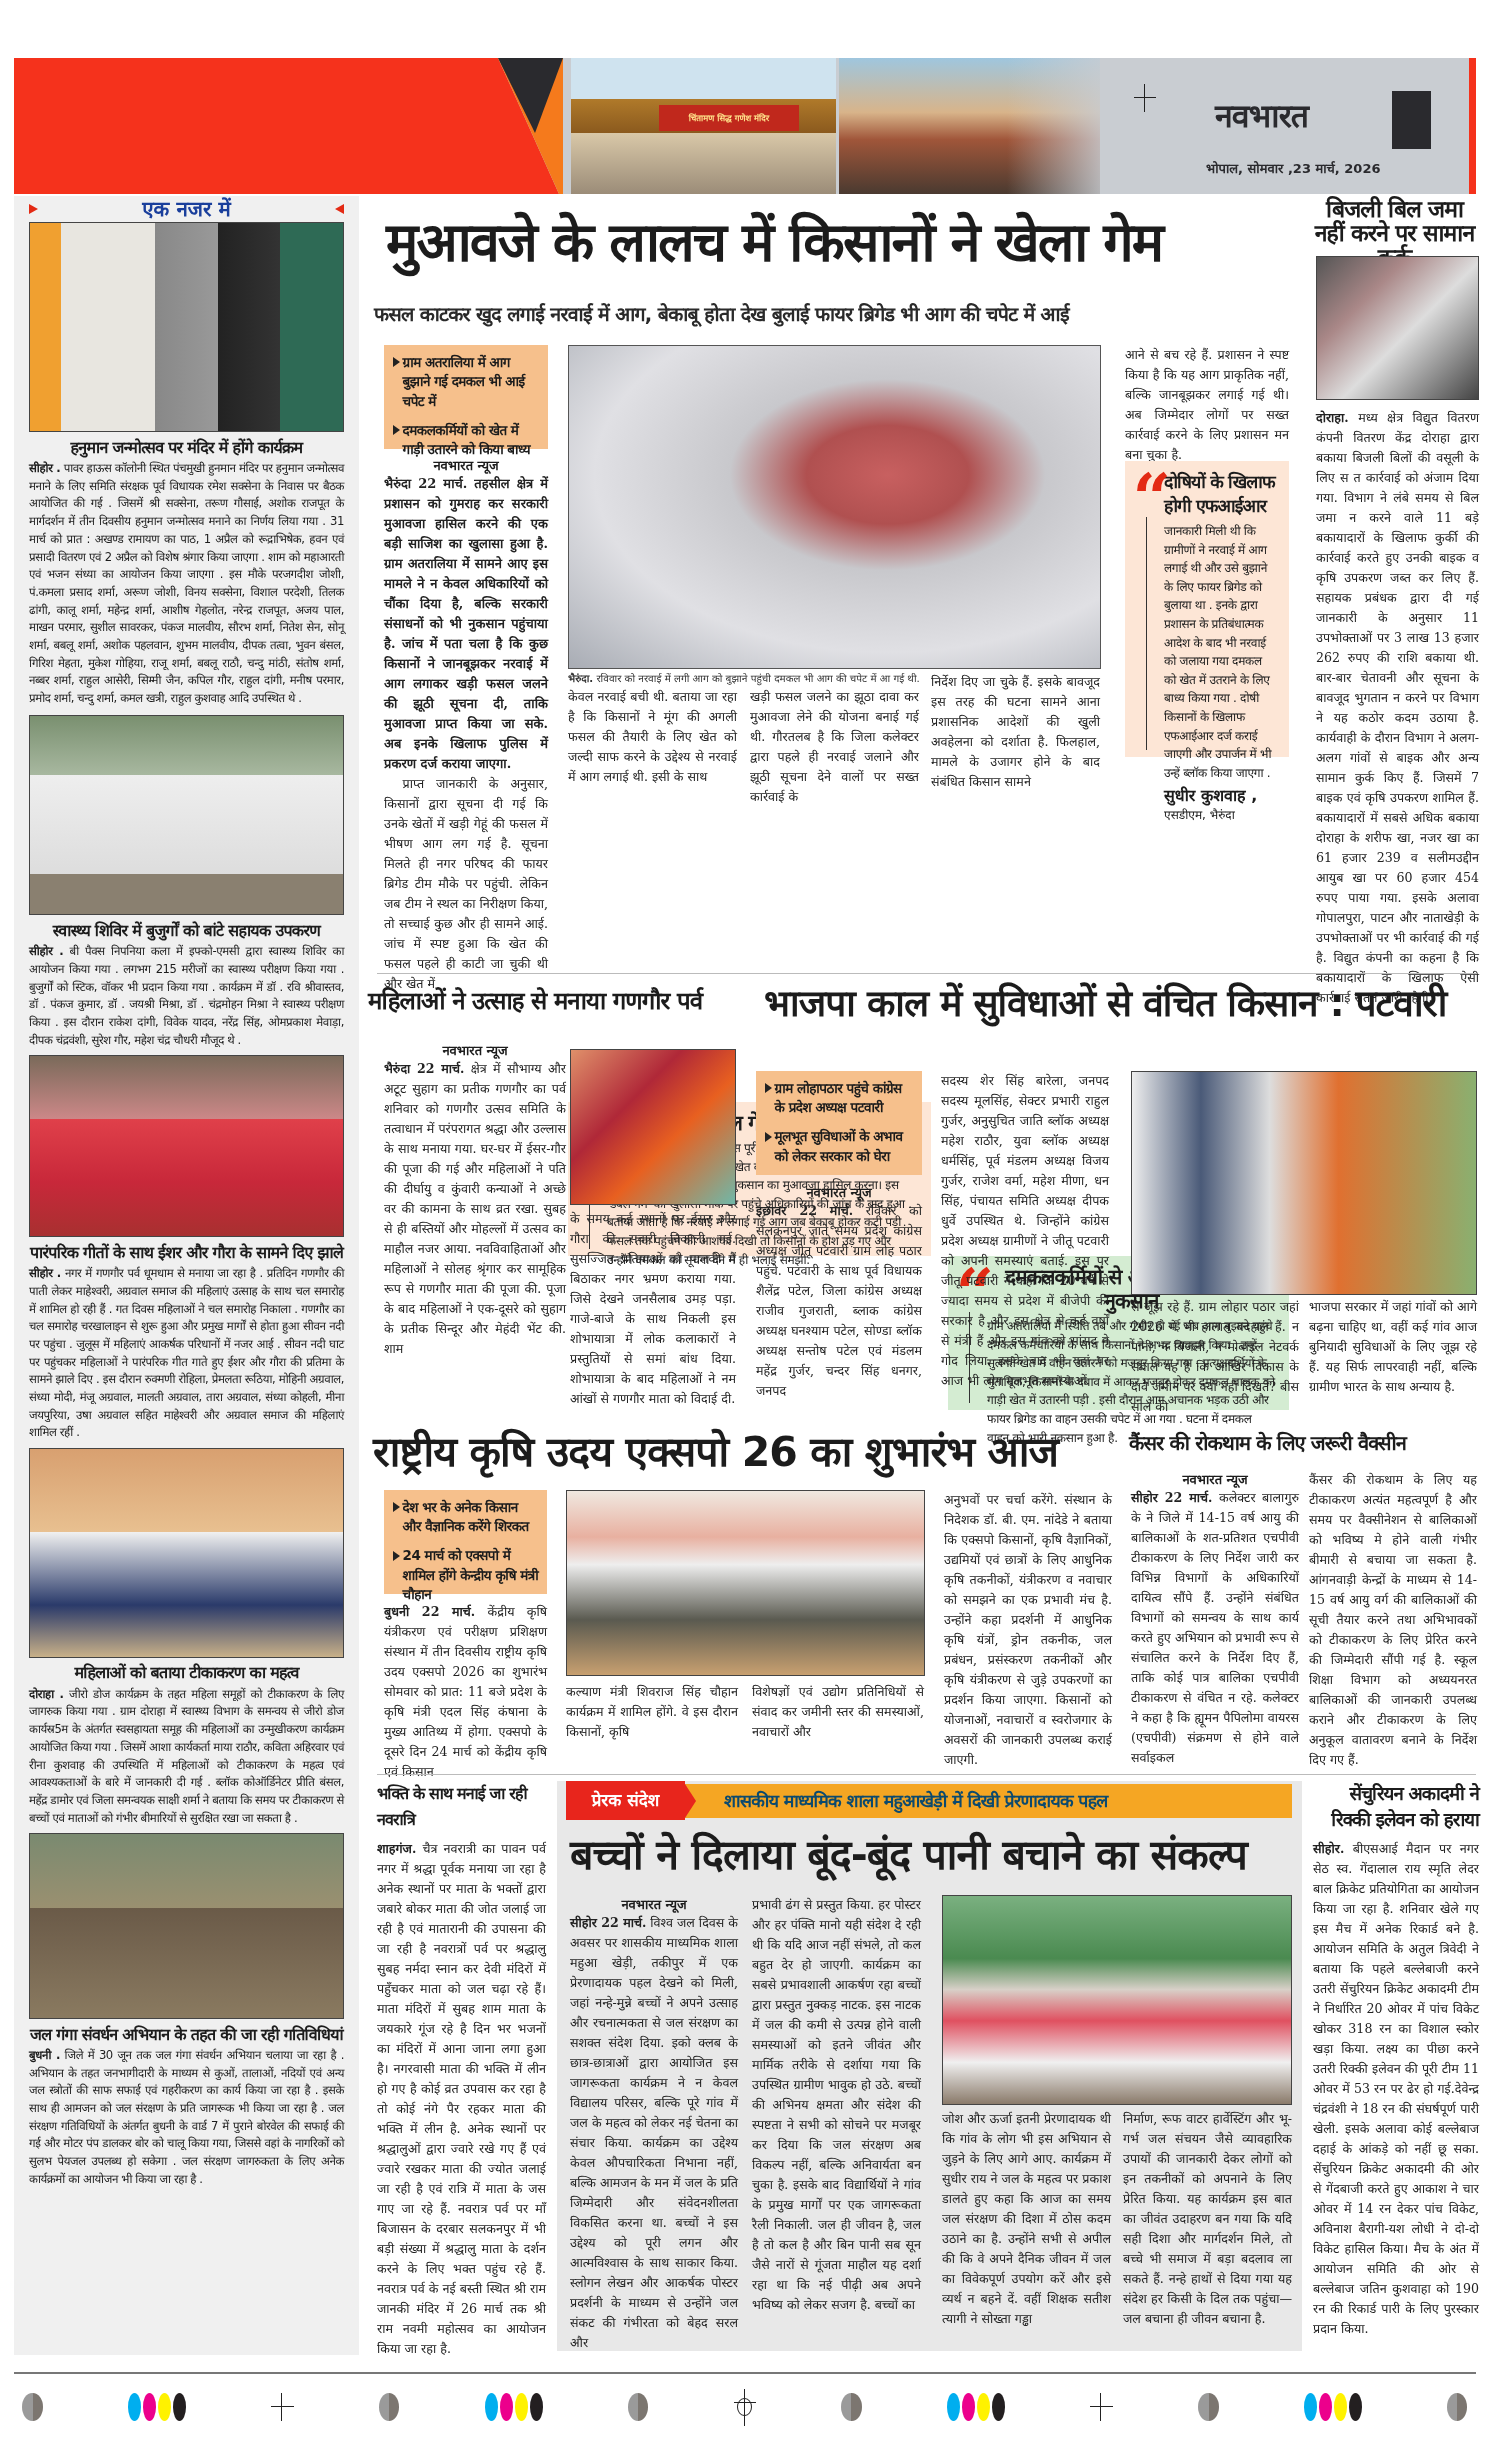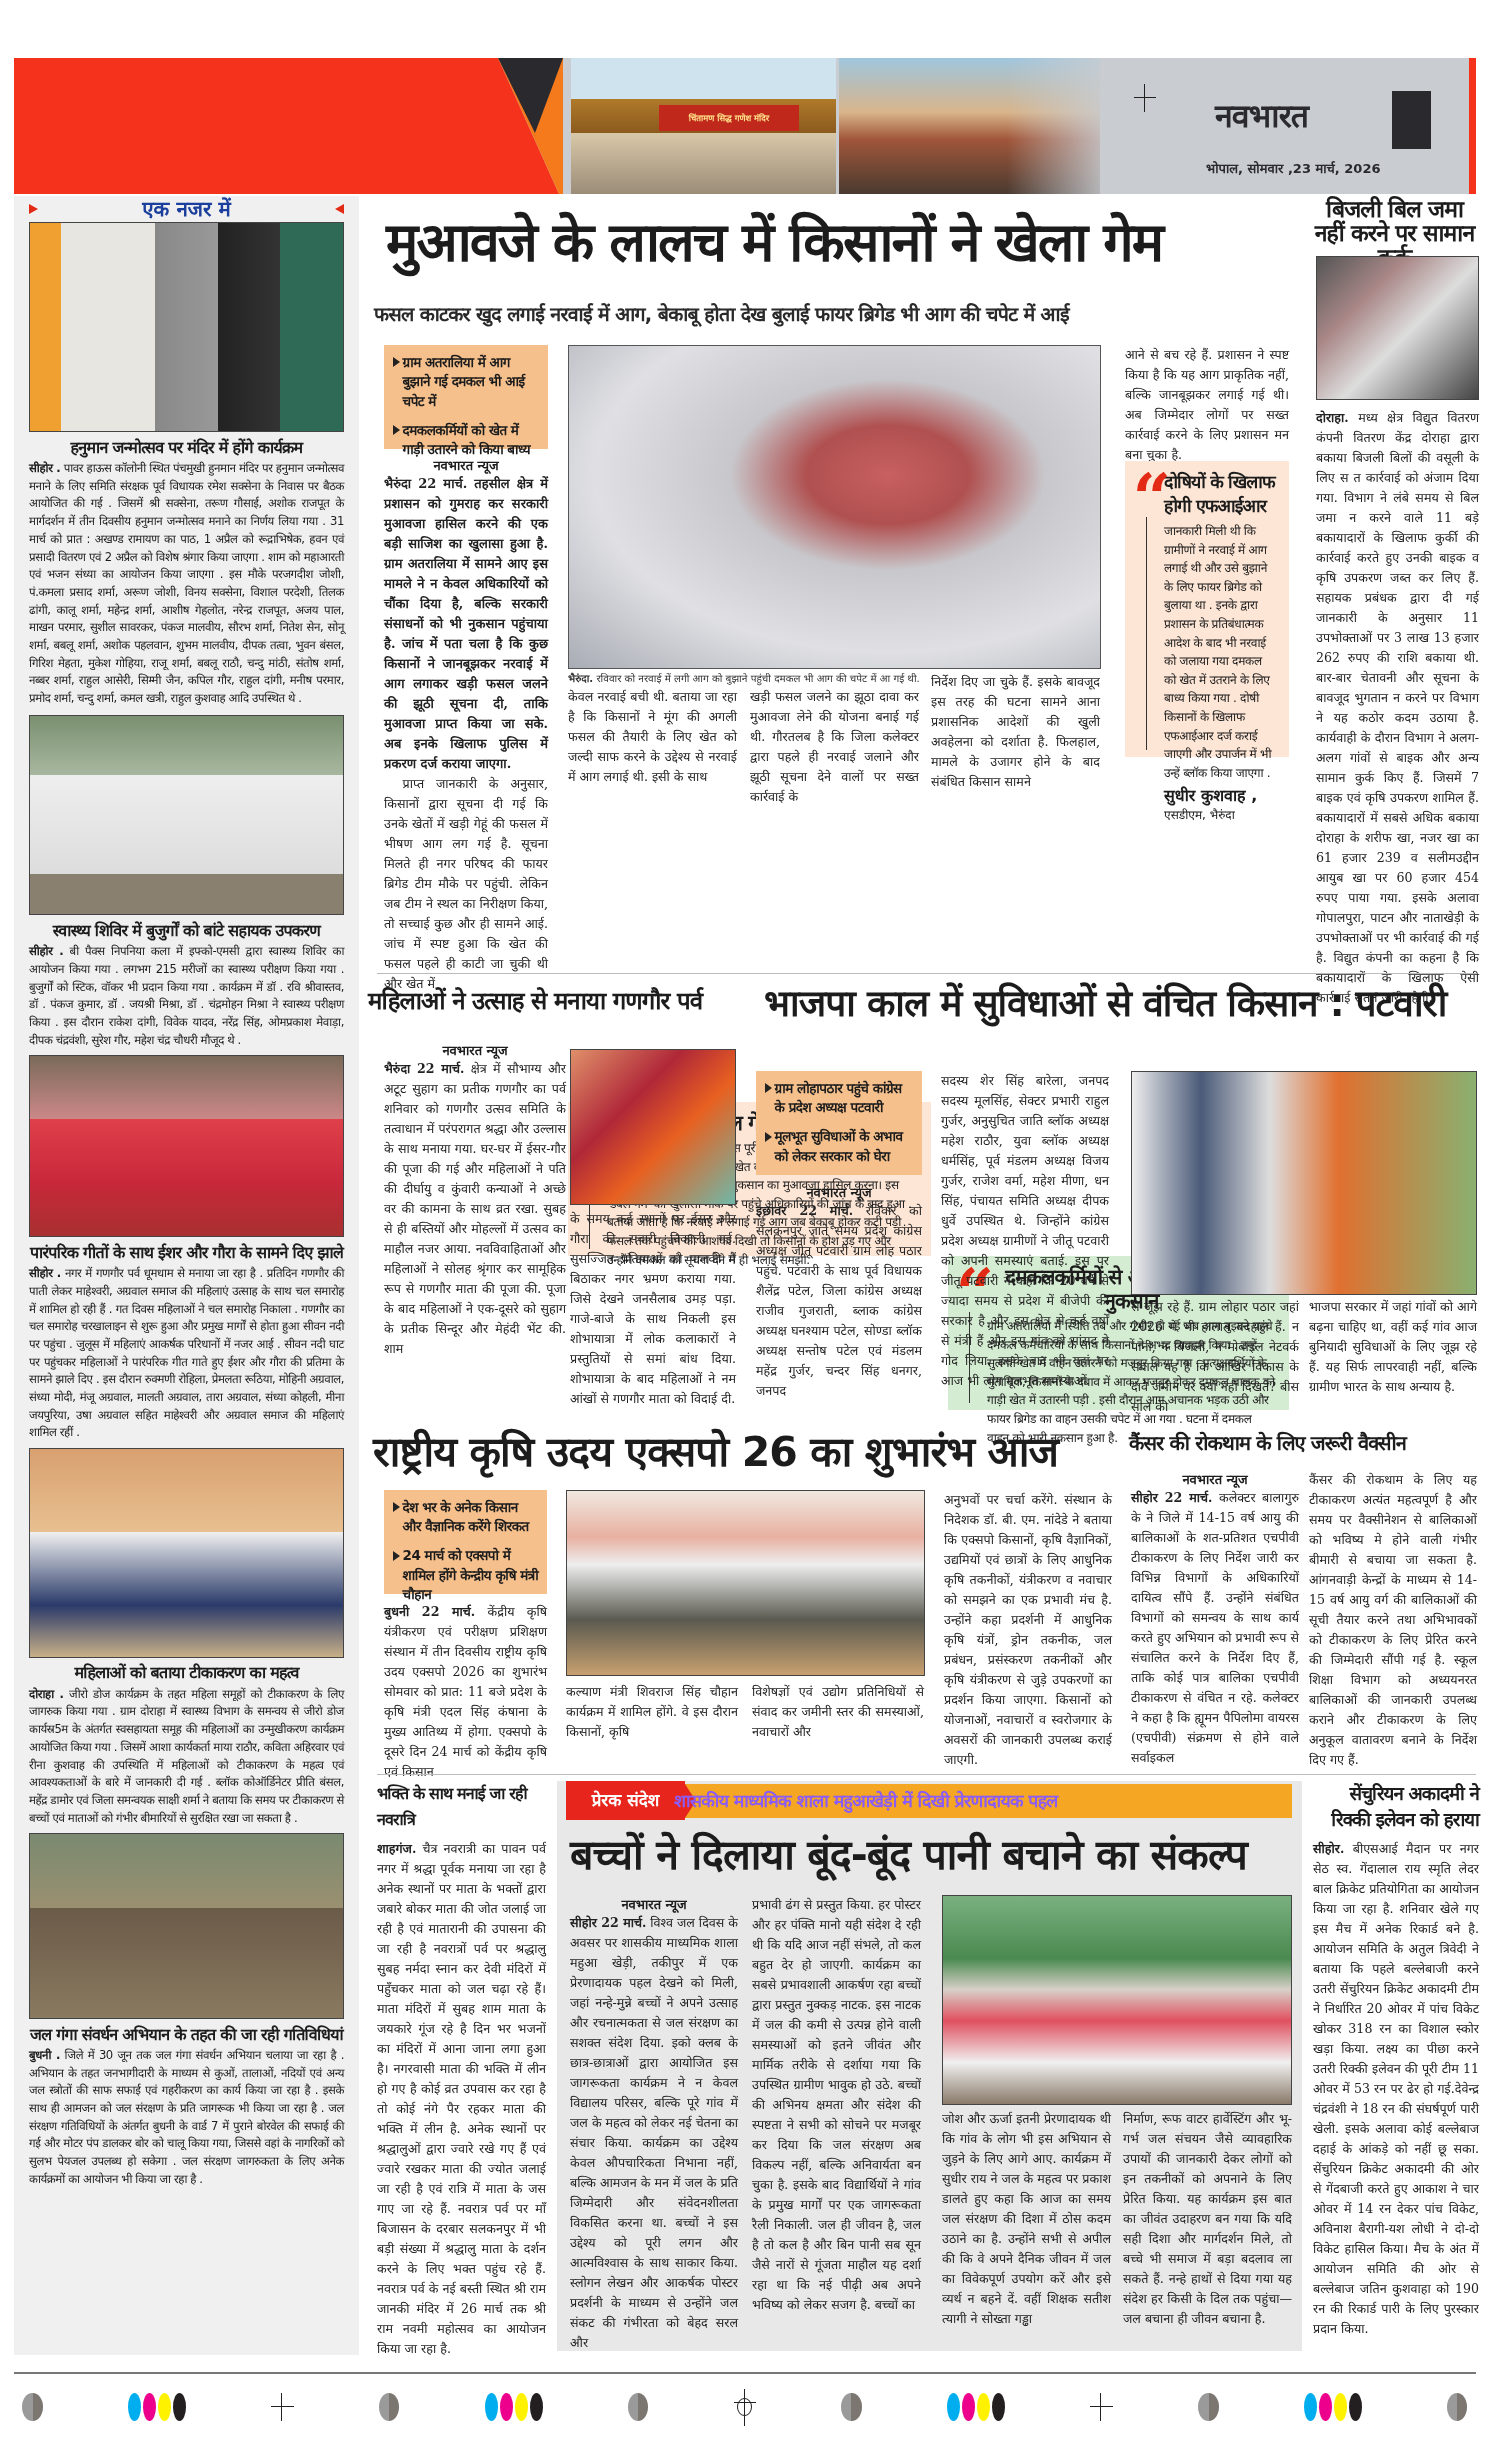--- a/index.html
+++ b/index.html
@@ -163,21 +163,21 @@
 
 <div class="abs" style="left:377px;top:1774px;width:1099px;height:0.9px;background:#bbb;"></div>
 
 <div class="abs hl" style="left:377px;top:1781px;width:168px;font-size:16px;line-height:26px;text-align:left;">भक्ति के साथ मनाई जा रही नवरात्रि</div>
 <p class="abs" style="left:377px;top:1839px;width:169px;"><b>शाहगंज.</b> <span>चैत्र नवरात्री का पावन पर्व नगर में श्रद्धा पूर्वक मनाया जा रहा है अनेक स्थानों पर माता के भक्तों द्वारा जबारे बोकर माता की जोत जलाई जा रही है एवं मातारानी की उपासना की जा रही है नवरात्रों पर्व पर श्रद्धालु सुबह नर्मदा स्नान कर देवी मंदिरों में पहुँचकर माता को जल चढ़ा रहे हैं। माता मंदिरों में सुबह शाम माता के जयकारे गूंज रहे है दिन भर भजनों का मंदिरों में आना जाना लगा हुआ है। नगरवासी माता की भक्ति में लीन हो गए है कोई व्रत उपवास कर रहा है तो कोई नंगे पैर रहकर माता की भक्ति में लीन है. अनेक स्थानों पर श्रद्धालुओं द्वारा ज्वारे रखे गए हैं एवं ज्वारे रखकर माता की ज्योत जलाई जा रही है एवं रात्रि में माता के जस गाए जा रहे हैं. नवरात्र पर्व पर माँ बिजासन के दरबार सलकनपुर में भी बड़ी संख्या में श्रद्धालु माता के दर्शन करने के लिए भक्त पहुंच रहे हैं. नवरात्र पर्व के नई बस्ती स्थित श्री राम जानकी मंदिर में 26 मार्च तक श्री राम नवमी महोत्सव का आयोजन किया जा रहा है.</span></p>
 
 <div class="abs" style="left:557px;top:1781px;width:745px;height:570px;background:#e8e8e8;"></div>
 <div class="abs" style="left:566px;top:1784px;width:726px;height:34px;background:#f5a623;"></div>
 <div class="abs" style="left:566px;top:1781px;width:119px;height:39px;background:#e8251c;color:#fff;font-weight:bold;font-size:17px;line-height:39px;text-align:center;clip-path:polygon(0 0,100% 0,100% 100%,0 100%);">प्रेरक संदेश</div>
 <div class="abs" style="left:685px;top:1784px;width:0;height:0;border-left:11.2px solid #e8251c;border-top:17px solid transparent;border-bottom:17px solid transparent;"></div>
-<div class="abs" style="left:674px;top:1788px;font-size:17.7px;font-weight:bold;color:#8b5cf6;letter-spacing:-0.7px;">शासकीय माध्यमिक शाला महुआखेड़ी में दिखी प्रेरणादायक पहल</div>
+<div class="abs" style="left:724px;top:1788px;font-size:17.7px;font-weight:bold;color:#0c4a6e;letter-spacing:-0.7px;">शासकीय माध्यमिक शाला महुआखेड़ी में दिखी प्रेरणादायक पहल</div>
 <div class="abs hl" style="left:570px;top:1823px;font-size:41px;line-height:65px;">बच्चों ने दिलाया बूंद-बूंद पानी बचाने का संकल्प</div>
 <div class="abs" style="left:570px;top:1895px;width:168px;">
   <div class="byline">नवभारत न्यूज</div>
   <p><b>सीहोर 22 मार्च.</b> <span>विश्व जल दिवस के अवसर पर शासकीय माध्यमिक शाला महुआ खेड़ी, तकीपुर में एक प्रेरणादायक पहल देखने को मिली, जहां नन्हे-मुन्ने बच्चों ने अपने उत्साह और रचनात्मकता से जल संरक्षण का सशक्त संदेश दिया. इको क्लब के छात्र-छात्राओं द्वारा आयोजित इस जागरूकता कार्यक्रम ने न केवल विद्यालय परिसर, बल्कि पूरे गांव में जल के महत्व को लेकर नई चेतना का संचार किया. कार्यक्रम का उद्देश्य केवल औपचारिकता निभाना नहीं, बल्कि आमजन के मन में जल के प्रति जिम्मेदारी और संवेदनशीलता विकसित करना था. बच्चों ने इस उद्देश्य को पूरी लगन और आत्मविश्वास के साथ साकार किया. स्लोगन लेखन और आकर्षक पोस्टर प्रदर्शनी के माध्यम से उन्होंने जल संकट की गंभीरता को बेहद सरल और</span></p>
 </div>
 <p class="abs" style="left:752px;top:1895px;width:169px;">प्रभावी ढंग से प्रस्तुत किया. हर पोस्टर और हर पंक्ति मानो यही संदेश दे रही थी कि यदि आज नहीं संभले, तो कल बहुत देर हो जाएगी. कार्यक्रम का सबसे प्रभावशाली आकर्षण रहा बच्चों द्वारा प्रस्तुत नुक्कड़ नाटक. इस नाटक में जल की कमी से उत्पन्न होने वाली समस्याओं को इतने जीवंत और मार्मिक तरीके से दर्शाया गया कि उपस्थित ग्रामीण भावुक हो उठे. बच्चों की अभिनय क्षमता और संदेश की स्पष्टता ने सभी को सोचने पर मजबूर कर दिया कि जल संरक्षण अब विकल्प नहीं, बल्कि अनिवार्यता बन चुका है. इसके बाद विद्यार्थियों ने गांव के प्रमुख मार्गों पर एक जागरूकता रैली निकाली. जल ही जीवन है, जल है तो कल है और बिन पानी सब सून जैसे नारों से गूंजता माहौल यह दर्शा रहा था कि नई पीढ़ी अब अपने भविष्य को लेकर सजग है. बच्चों का</p>
 <div class="abs photo" style="left:942px;top:1895px;width:350px;height:210px;background:linear-gradient(180deg,#7ab080 0,#4a8a50 30%,#d8d0c8 45%,#e05060 60%,#f0f0f0 80%,#8a7a6a 100%);"></div>
 <p class="abs" style="left:942px;top:2109px;width:169px;">जोश और ऊर्जा इतनी प्रेरणादायक थी कि गांव के लोग भी इस अभियान से जुड़ने के लिए आगे आए. कार्यक्रम में सुधीर राय ने जल के महत्व पर प्रकाश डालते हुए कहा कि आज का समय जल संरक्षण की दिशा में ठोस कदम उठाने का है. उन्होंने सभी से अपील की कि वे अपने दैनिक जीवन में जल का विवेकपूर्ण उपयोग करें और इसे व्यर्थ न बहने दें. वहीं शिक्षक सतीश त्यागी ने सोख्ता गड्ढा</p>
 <p class="abs" style="left:1123px;top:2109px;width:169px;">निर्माण, रूफ वाटर हार्वेस्टिंग और भू-गर्भ जल संचयन जैसे व्यावहारिक उपायों की जानकारी देकर लोगों को इन तकनीकों को अपनाने के लिए प्रेरित किया. यह कार्यक्रम इस बात का जीवंत उदाहरण बन गया कि यदि सही दिशा और मार्गदर्शन मिले, तो बच्चे भी समाज में बड़ा बदलाव ला सकते हैं. नन्हे हाथों से दिया गया यह संदेश हर किसी के दिल तक पहुंचा—जल बचाना ही जीवन बचाना है.</p>
 

